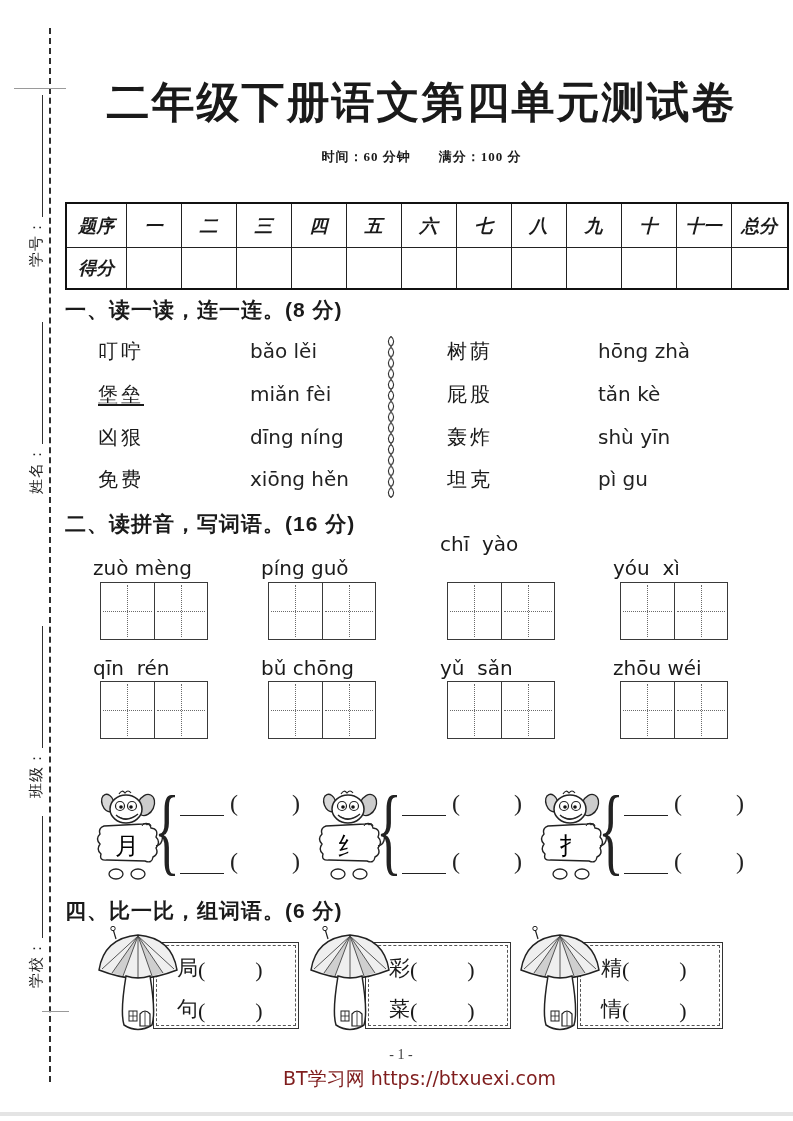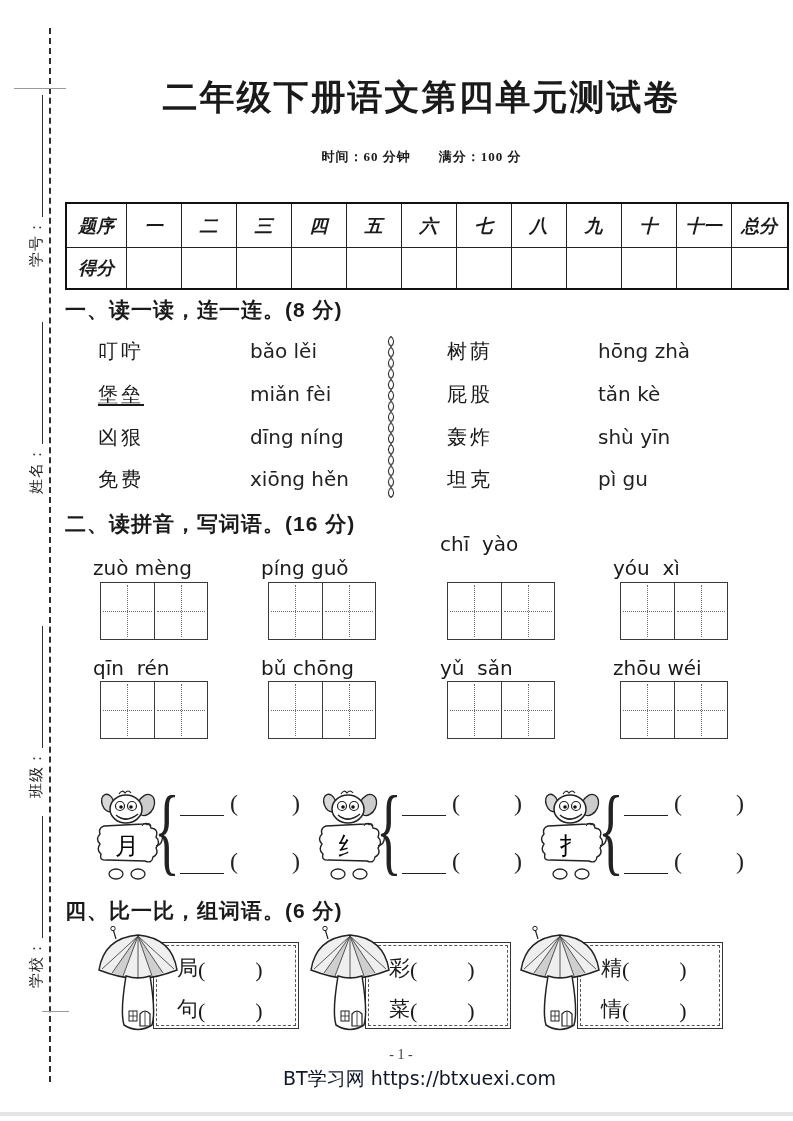--- a/index.html
+++ b/index.html
@@ -11,21 +11,21 @@
   
   .cut-line{left:49px;top:28px;height:1054px;width:0;border-left:2px dashed #2e2e2e;}
   .fold-mark{border-top:1px solid #9a9a9a;height:0;}
   .margin-field{
     width:172px;height:22px;left:-50px;display:flex;align-items:center;
     transform:rotate(-90deg);font-size:15px;white-space:nowrap;
   }
   .mf-label{flex:0 0 auto;letter-spacing:1px;color:#222;}
   .mf-line{flex:1 1 auto;border-bottom:1.5px solid #2e2e2e;height:13px;margin-left:2px;}
   
-  .title{left:50px;right:0;top:74px;text-align:center;font-size:35px;font-weight:bold;letter-spacing:2px;}
+  .title{left:50px;right:0;top:74px;text-align:center;font-size:43px;font-weight:bold;letter-spacing:2px;}
   .subtitle{left:50px;right:0;top:148px;text-align:center;font-size:13px;font-weight:bold;letter-spacing:1px;}
   
   table.score{border-collapse:collapse;table-layout:fixed;width:722px;border:2px solid #111;background:#fff;}
   table.score td{border:1.3px solid #222;text-align:center;font-size:18px;font-weight:600;padding:0;}
   table.score tr.hrow td{height:43px;}
   table.score tr.srow td{height:40px;}
   
   .sec-head{left:65px;font-size:21px;font-weight:bold;font-family:"Liberation Sans",sans-serif;letter-spacing:1px;}
   
   .s1-hz{position:absolute;font-size:20px;letter-spacing:3px;}
@@ -52,21 +52,21 @@
   .s4-rect{position:absolute;top:942px;width:144px;height:85px;border:1.3px solid #333;background:#fff;}
   .s4-rect::before{content:"";position:absolute;inset:2px;border:1.2px dashed #555;}
   .s4-row{position:absolute;left:23px;display:flex;align-items:flex-end;z-index:1;}
   .s4-row.r1{top:11px;} .s4-row.r2{top:52px;}
   .s4-hz{font-size:21px;}
   .s4-par{font-size:22px;line-height:24px;}
   .s4-gap{width:50px;}
   .mushroom{position:absolute;top:926px;z-index:2;}
   
   .pagenum{left:336px;top:1047px;width:130px;text-align:center;font-size:14px;color:#3d3d3d;}
-  .watermark{left:283px;top:1066px;font-size:19px;color:#0f172a;font-family:"DejaVu Sans",sans-serif;}
+  .watermark{left:283px;top:1066px;font-size:19px;color:#7f1d1d;font-family:"DejaVu Sans",sans-serif;}
   .scan-edge{left:0;right:0;top:1112px;height:4px;background:#d9d9d9;opacity:.7;}
 </style>
 </head>
 <body>
 
 <div class="page">
 
   <div class="abs cut-line"></div>
   <div class="abs fold-mark" style="left:14px;top:88px;width:52px;"></div>
   <div class="abs fold-mark" style="left:42px;top:1011px;width:27px;"></div>

